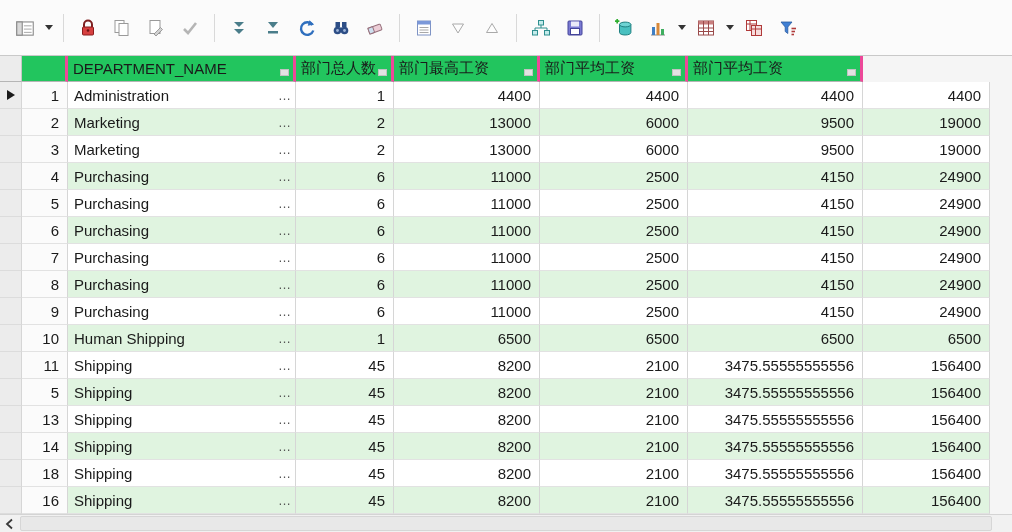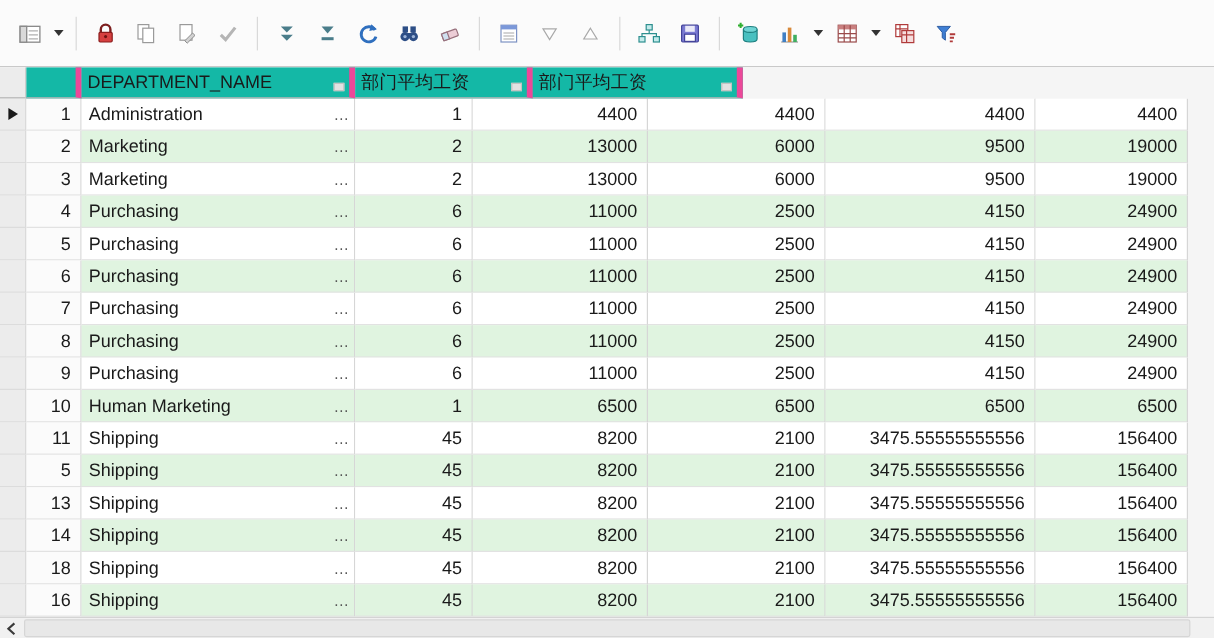--- a/index.html
+++ b/index.html
@@ -13,22 +13,22 @@
     margin:0 2px; border-radius:3px; }
   .tb-caret { width:14px; height:30px; display:flex; align-items:center; justify-content:center; }
   .caret { width:0; height:0; border-left:4px solid transparent; border-right:4px solid transparent;
     border-top:5px solid #333; }
   .tb-sep { width:1px; height:28px; background:#d9d9d9; margin:0 7px; }
 
   
   .grid { position:relative; width:1012px; height:458px; background:#f5f5f5;
     overflow:hidden; font-size:15px; color:#1a1a1a; }
   .hrow { display:flex; height:26px; }
-  .hcell { border-right:5px solid #ec4899; border-bottom:1px solid #b5b5b5;
-    background:#14b8a6; display:flex; align-items:center; padding:0 0 0 5px;
+  .hcell { border-right:3px solid #ec4899; border-bottom:1px solid #b5b5b5;
+    background:#22c55e; display:flex; align-items:center; padding:0 0 0 5px;
     position:relative; white-space:nowrap; overflow:hidden; }
   .gutter  { width:22px; background:#ececec; border-right:1px solid #c6c6c6; padding:0; }
   .rownum  { width:46px; justify-content:flex-end; padding:0 7px 0 0; }
   .c0{width:228px} .c1{width:98px} .c2{width:146px} .c3{width:148px} .c4{width:175px} .c5{width:127px}
   .grip { position:absolute; right:4px; bottom:5px; width:9px; height:7px;
     background:#e2e2e2; border:1px solid #c2c2c2; }
 
   .gbody { height:432px; overflow:hidden; }
   .row { display:flex; height:27px; }
   .cell { border-right:1px solid #d6d6d6; border-bottom:1px solid #e2e2e2;
@@ -246,20 +246,28 @@
 
 <div class="grid">
 
   <div class="hrow">
     <div class="hcell gutter"></div>
     <div class="hcell rownum"></div>
     <div class="hcell c0">
       <span>DEPARTMENT_NAME</span>
       <span class="grip"></span>
     </div>
+    <div class="hcell c1">
+      <span>部门总人数</span>
+      <span class="grip"></span>
+    </div>
+    <div class="hcell c2">
+      <span>部门最高工资</span>
+      <span class="grip"></span>
+    </div>
     <div class="hcell c3">
       <span>部门平均工资</span>
       <span class="grip"></span>
     </div>
     <div class="hcell c4">
       <span>部门平均工资</span>
       <span class="grip"></span>
     </div>
   </div>
 
@@ -407,21 +415,21 @@
     <div class="cell data num c4">4150</div>
     <div class="cell data num c5">24900</div>
   </div>
 
   <div class="row alt">
     <div class="cell gutter">
       
     </div>
     <div class="cell rownum num">10</div>
     <div class="cell data name c0">
-      <span class="txt">Human Marketing</span>
+      <span class="txt">Human Shipping</span>
       <span class="dots"></span>
     </div>
     <div class="cell data num c1">1</div>
     <div class="cell data num c2">6500</div>
     <div class="cell data num c3">6500</div>
     <div class="cell data num c4">6500</div>
     <div class="cell data num c5">6500</div>
   </div>
 
   <div class="row">

